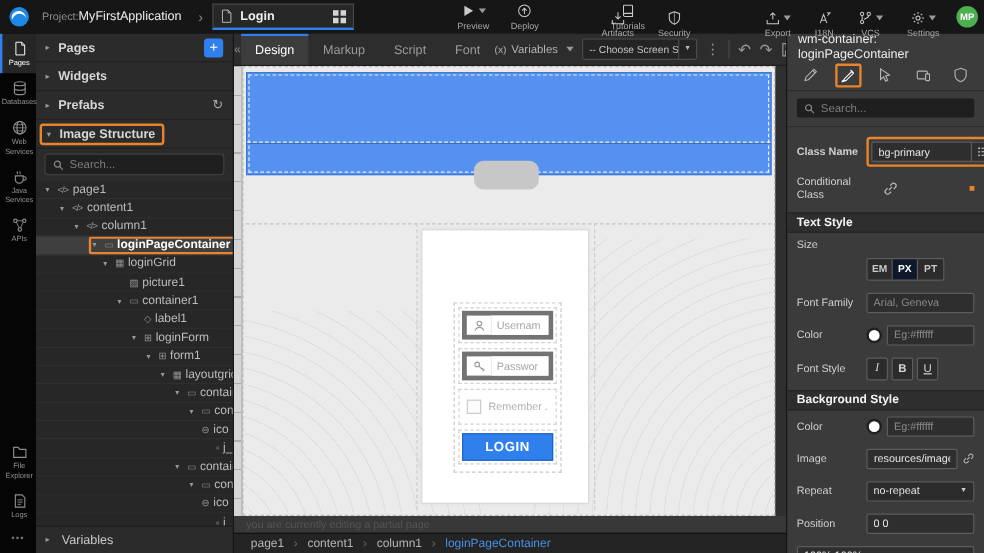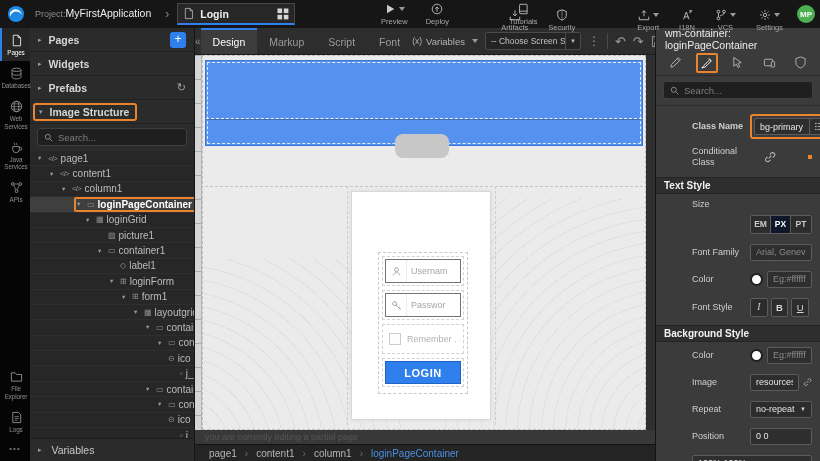--- a/index.html
+++ b/index.html
@@ -92,21 +92,21 @@
   .pill { position:absolute; left:192px; top:78px; width:54px; height:24px; background:#c7c7c7; border-radius:8px; }
   .h-guide { position:absolute; left:2px; right:2px; top:130px; border-top:1px dashed #c2c2c2; }
   .v-guide { position:absolute; top:130px; bottom:4px; border-left:1px dashed #cccccc; }
   .v-guide.g1 { left:144px; } .v-guide.g2 { left:292px; }
 
   .login-card { position:absolute; left:148px; top:135px; width:140px; height:229px; background:#fff; border:1px solid #d8d8d8; box-shadow:0 0 4px rgba(0,0,0,.07); }
   .card-title { height:38px; display:flex; align-items:center; justify-content:center; font-size:14px; color:#454545; border-bottom:1px solid #e9e9e9; }
   .form-zone { position:absolute; left:26px; top:60px; width:90px; height:142px; border:1px dashed #c8c8c8; padding:3px; display:flex; flex-direction:column; }
   .fgroup { border:1px dashed #d2d2d2; padding:2px; flex:0 0 auto; }
   .fgroup + .fgroup { margin-top:4px; }
-  .input-row { display:flex; align-items:stretch; height:24px; background:#fff; border:1px solid #737373; }
+  .input-row { display:flex; align-items:stretch; height:24px; background:#fff; border:4px solid #737373; }
   .input-ic { width:21px; display:flex; align-items:center; justify-content:center; border-right:1px solid #ededed; color:#9a9a9a; }
   .input-ic svg { width:11px; height:11px; }
   .input-row input { flex:1; min-width:0; border:none; outline:none; font-size:9px; color:#555; padding:0 4px; font-family:"Liberation Sans",sans-serif; }
   .input-row input::placeholder { color:#a5a5a5; }
   .remember-group { margin-top:6px; height:30px; display:flex; align-items:center; gap:6px; padding:0 6px; }
   .checkbox { width:12px; height:12px; border:1px solid #ccc; background:#fcfcfc; flex:0 0 auto; }
   .remember-lb { font-size:9px; color:#b0b0b0; white-space:nowrap; overflow:hidden; }
   .login-group { margin-top:6px; padding:2px; }
   .login-btn { width:100%; height:23px; background:#2f80ed; border:1px solid #2063c4; color:#fff; font-size:11px; font-weight:bold; letter-spacing:.5px; font-family:"Liberation Sans",sans-serif; cursor:pointer; }
   .partial-strip { height:14px; flex:0 0 auto; background:#383838; display:flex; align-items:center; padding-left:10px; font-size:9px; color:#555; overflow:hidden; }
@@ -116,21 +116,21 @@
   .bc-sep { color:#6c6c6c; font-size:10px; }
 
   
   .inspector { position:absolute; top:28px; left:655px; width:165px; bottom:0; background:#3b3b3b; border-left:1px solid #141414; overflow:hidden; z-index:10; }
   .insp-title { height:22px; display:flex; align-items:center; padding:0 9px; font-size:10.5px; color:#ececec; }
   .insp-tabs { height:26px; display:flex; align-items:center; justify-content:space-around; border-bottom:1px solid #2a2a2a; padding:0 4px; }
   .insp-tab { width:22px; height:20px; display:flex; align-items:center; justify-content:center; color:#b5b5b5; cursor:pointer; }
   .insp-tab .icn { width:13px; height:13px; }
   .insp-tab.selected { border:2px solid #e8842e; border-radius:2px; color:#fff; }
   .insp-search { padding:5px 7px 6px; border-bottom:1px solid #2e2e2e; }
-  .prow { display:flex; align-items:center; padding:5px 8px;margin-left:28px; }
+  .prow { display:flex; align-items:center; padding:5px 8px; }
   .plabel { width:58px; flex:0 0 auto; font-size:9px; color:#cfcfcf; line-height:1.25; }
   .pctrl { flex:1; display:flex; align-items:center; min-width:0; }
   .tinput { width:100%; height:17px; background:#2e2e2e; border:1px solid #5c5c5c; border-radius:2px; color:#e6e6e6; font-size:9px; padding:0 5px; outline:none; font-family:"Liberation Sans",sans-serif; min-width:0; }
   .tinput::placeholder { color:#8a8a8a; }
   .classname-wrap { display:flex; align-items:center; border:2px solid #e8842e; border-radius:3px; padding:2px; gap:0; }
   .classname-wrap .tinput { border-radius:2px 0 0 2px; }
   .list-btn { width:20px; height:17px; background:#2e2e2e; border:1px solid #5c5c5c; border-left:none; border-radius:0 2px 2px 0; display:flex; align-items:center; justify-content:center; color:#c9c9c9; cursor:pointer; }
   .list-btn svg { width:11px; height:11px; }
   .link-ic { width:12px; height:12px; color:#b9b9b9; cursor:pointer; }
   .orange-dot { width:4px; height:4px; background:#e8842e; margin-left:auto; }
@@ -685,21 +685,21 @@
           </svg>
       </span>
       <input placeholder="Search..." style="">
     </div>
   </div>
 
   <div class="prow" style="padding-top:8px;">
     <span class="plabel" style="font-weight:bold;">Class Name</span>
     <span class="pctrl">
       <span class="classname-wrap">
-        <input class="tinput" style="width: 56px;" value="bg-primary">
+        <input class="tinput" style="width: 84px;" value="bg-primary">
         <span class="list-btn">
           <svg viewBox="0 0 13 13">
               <circle cx="2.2" cy="3" r="0.9" fill="currentColor"></circle>
               <circle cx="2.2" cy="6.5" r="0.9" fill="currentColor"></circle>
               <circle cx="2.2" cy="10" r="0.9" fill="currentColor"></circle>
               <path d="M4.5 3h7M4.5 6.5h7M4.5 10h7" stroke="currentColor"></path>
             </svg>
         </span>
       </span>
     </span>

